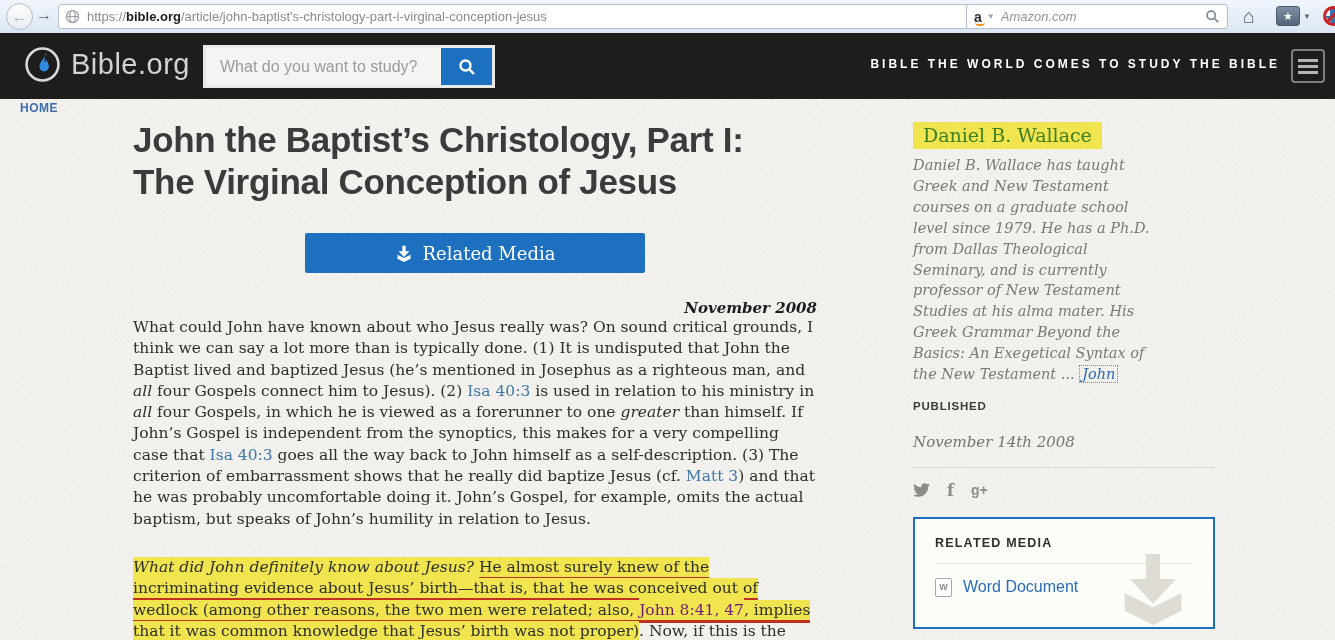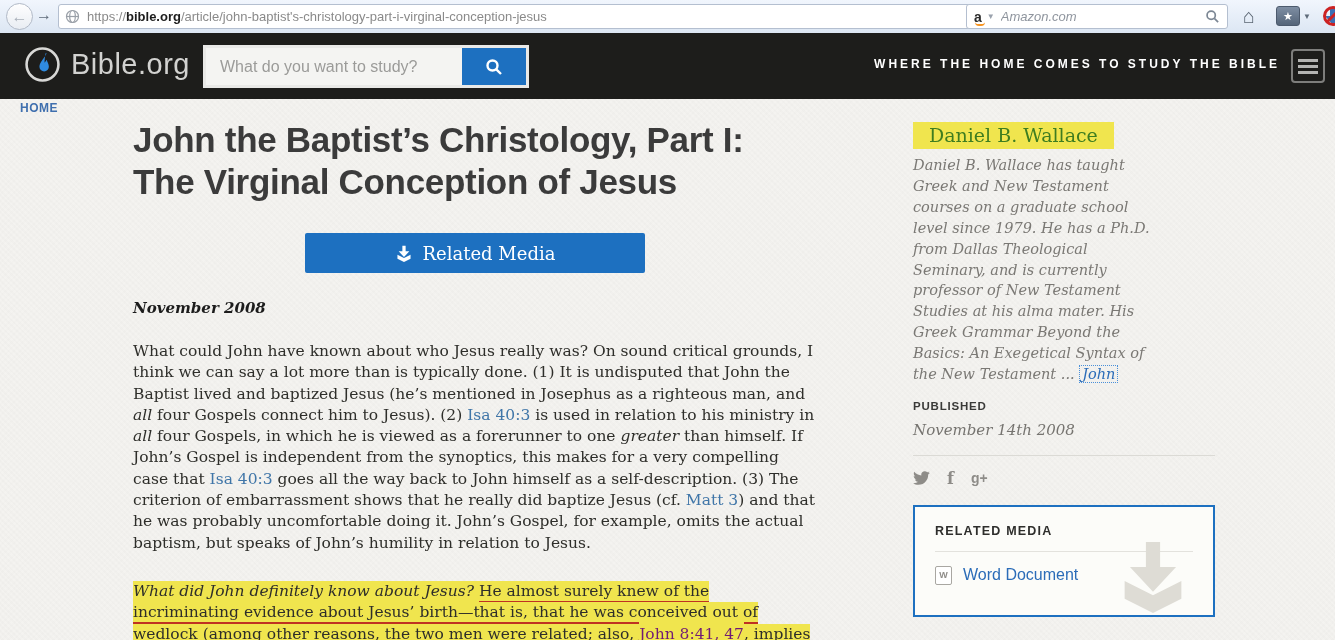--- a/index.html
+++ b/index.html
@@ -35,21 +35,21 @@
   .bm-btn { position:absolute; left:1276px; top:6px; width:24px; height:20px; border-radius:3px;
     border:1px solid #4c5a6d; background:linear-gradient(#7e8ea3,#556579); color:#fff; font-size:11px;
     display:flex; align-items:center; justify-content:center; }
   .bm-caret { position:absolute; left:1303px; top:12px; font-size:8px; color:#5f6b7a; }
   .ext-partial { position:absolute; left:1322px; top:5px; width:20px; height:22px; }
 
   
   .siteheader { position:absolute; left:0; top:33px; width:1335px; height:66px; background:#1d1d1b; z-index:10; }
   .logo-wrap { position:absolute; left:24px; top:13px; display:flex; align-items:center; gap:10px; }
   .logo-text { font-size:29px; font-weight:300; color:#d2d2d0; letter-spacing:0.5px; }
-  .search-frame { position:absolute; left:203px; top:12px; width:326px; height:43px;
+  .search-frame { position:absolute; left:203px; top:12px; width:292px; height:43px;
     border:3px solid #e9e9e7; display:flex; background:#f4f4f2; }
   .search-frame input { flex:1; border:none; outline:none; background:#f4f4f2; padding:0 14px;
     font-size:16px; color:#444; font-family:"Liberation Sans", sans-serif; }
   .search-frame input::placeholder { color:#9b9b99; }
   .search-btn { width:64px; background:#1d70c0; border:none; display:flex; align-items:center; justify-content:center; }
   .tagline { position:absolute; right:55px; top:24px; font-size:12px; font-weight:bold; color:#ffffff;
     letter-spacing:3px; }
   .menu-btn { position:absolute; right:10px; top:16px; width:34px; height:34px; border:2px solid #7e7e7c;
     border-radius:4px; display:flex; flex-direction:column; align-items:center; justify-content:center; gap:3px; }
   .menu-btn .bar { width:20px; height:3px; background:#b4b4b2; }
@@ -62,39 +62,39 @@
   .home-link { position:absolute; left:20px; top:86px; font-size:12px; font-weight:bold; color:#3f6fae;
     letter-spacing:0.5px; z-index:5; }
 
   .maincol { position:absolute; left:133px; top:104px; width:684px; }
   h1.title { font-family:"Liberation Sans", sans-serif; font-size:35px; line-height:42px; font-weight:bold;
     color:#3b3b3b; letter-spacing:-0.3px; margin-bottom:30px; }
   .btn-row { text-align:center; margin-bottom:26px; }
   .rm-btn { display:inline-flex; align-items:center; justify-content:center; gap:10px; width:340px; height:40px;
     background:#1d70c0; border:none; border-radius:2px; color:#fff;
     font-family:"DejaVu Serif", serif; font-size:18px; cursor:pointer; }
-  .date-line { text-align:left; font-family:"DejaVu Serif", serif; font-style:italic; font-weight:bold;
-    font-size:15px; color:#1c1c1c; margin-bottom:24px; }
+  .date-line { text-align:right; font-family:"DejaVu Serif", serif; font-style:italic; font-weight:bold;
+    font-size:15px; color:#1c1c1c; }
   .bodytext { font-family:"DejaVu Serif", serif; font-size:15.5px; line-height:21.3px; color:#2e2e2a; }
   p.para { margin-bottom:27px; }
   .sg-i { font-style:italic; }
   .sg-a { color:#4076a8; }
   .sg-ih { font-style:italic; background:#f0e54e; padding:1px 0 2px; }
   .sg-hu { background:#f0e54e; padding:1px 0 1px; border-bottom:3px solid #bf3222; }
   .sg-au { background:#f0e54e; padding:5px 0 1px; border-bottom:3px solid #bf3222; color:#701a75; }
 
   
   .sidebar { position:absolute; left:913px; top:107px; width:302px; }
   .author-name { display:inline-block; font-family:"DejaVu Serif", serif; font-size:19px; color:#3e7d20;
-    background:#f0e54e; padding:2px 16px 3px; }
+    background:#f0e54e; padding:2px 10px 3px; }
   .author-bio { width:245px; margin-top:6px; font-family:"DejaVu Serif", serif; font-style:italic;
     font-size:14.5px; line-height:20.9px; color:#7a7874; }
   .more-link { color:#2b6cb8; border:1px dotted #4a90d9; padding:0 2px; font-style:italic; }
   .pub-label { margin-top:15px; font-size:11.5px; font-weight:bold; letter-spacing:0.8px; color:#3a3a38; }
-  .pub-date { margin-top:9px; font-family:"DejaVu Serif", serif; font-style:italic; font-size:15px; color:#767470; }
+  .pub-date { margin-top:21px; font-family:"DejaVu Serif", serif; font-style:italic; font-size:15px; color:#767470; }
   .side-hr { margin-top:16px; border:none; border-top:1px solid #dbdad5; width:100%; }
   .social-row { margin-top:13px; display:flex; align-items:center; gap:17px; color:#8e8c88; }
   .social-fb { font-size:16px; font-weight:bold; font-family:"DejaVu Serif", serif; }
   .social-gp { font-size:14px; font-weight:bold; }
   .rm-box { position:relative; margin-top:17px; width:302px; height:112px; border:2px solid #1d70c0;
     background:#fcfcf9; padding:17px 20px; overflow:hidden; }
   .rm-box-title { font-size:12.5px; font-weight:bold; letter-spacing:1.2px; color:#2e2e2c; }
   .rm-box-hr { border:none; border-top:1px solid #e3e2dd; margin:13px 0 14px; }
   .rm-item { display:flex; align-items:center; gap:11px; }
   .word-icon { width:17px; height:19px; border:1.5px solid #a9a7a2; border-radius:2px; color:#8e8c88;
@@ -187,21 +187,21 @@
       <input type="text" placeholder="What do you want to study?" style="">
       <button class="search-btn">
         <span style="display:flex;">
           <svg width="18" height="18" viewBox="0 0 18 18" fill="none" stroke="#ffffff" stroke-width="2.4">
               <circle cx="7.5" cy="7.5" r="5"></circle>
               <line x1="11.3" y1="11.3" x2="16" y2="16"></line>
             </svg>
         </span>
       </button>
     </div>
-    <div class="tagline">WHERE THE HOME COMES TO STUDY THE BIBLE</div>
+    <div class="tagline">BIBLE THE WORLD COMES TO STUDY THE BIBLE</div>
     <div class="menu-btn">
       <span class="bar"></span>
       <span class="bar"></span>
       <span class="bar"></span>
     </div>
   </div>
 
   <div class="chrome">
     <div class="nav-back">←</div>
     <div class="nav-fwd">→</div>

